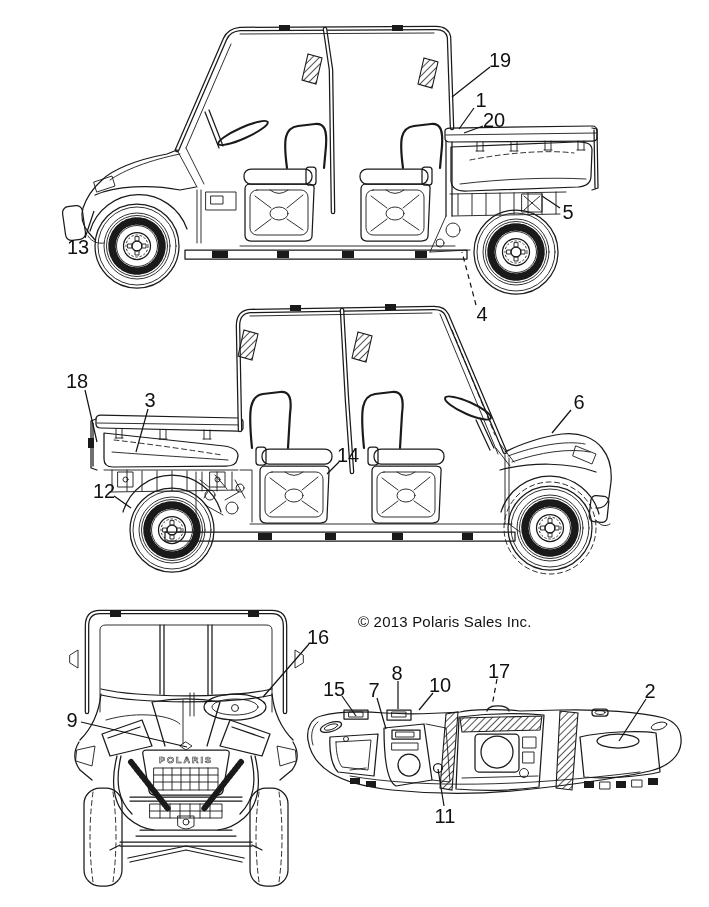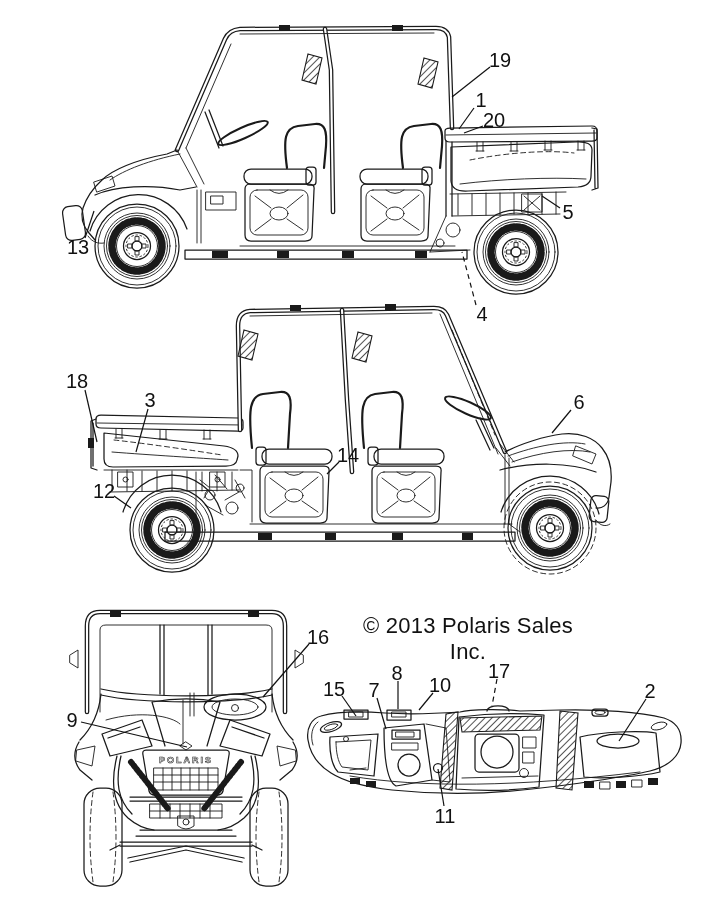--- a/index.html
+++ b/index.html
@@ -11,21 +11,21 @@
   .dash{stroke-dasharray:5 3.5;}
   .dot{stroke-dasharray:1.6 2.6;}
   .tube{stroke:#1a1a1a;fill:none;stroke-width:4.6;stroke-linecap:round;stroke-linejoin:round;}
   .tube-core{stroke:#fff;fill:none;stroke-width:2.1;stroke-linecap:round;stroke-linejoin:round;}
   .blk{fill:#1a1a1a;stroke:none;}
   .hatchf{fill:url(#hatch);stroke:#1a1a1a;stroke-width:1.1;}
   .callout-num{font:20px "Liberation Sans",sans-serif;fill:#111;text-anchor:middle;}
   .leader{stroke:#111;fill:none;stroke-width:1.2;}
   .leader.dashed{stroke-dasharray:5 4;}
   .copyright{position:absolute;left:358px;top:613px;width:220px;
-             font-size:22px;color:#111;letter-spacing:0.2px;text-align:center;}
+             font-size:15px;color:#111;letter-spacing:0.2px;}
   .grille-text{font:bold 9px "Liberation Sans",sans-serif;fill:none;stroke:#1a1a1a;
                stroke-width:0.55;text-anchor:middle;letter-spacing:2px;}
 </style>
 </head>
 <body>
 
 <div class="page">
 <svg width="709" height="907" viewBox="0 0 709 907">
   <defs>
     <pattern id="hatch" width="5" height="5" patternUnits="userSpaceOnUse" patternTransform="rotate(45)">

